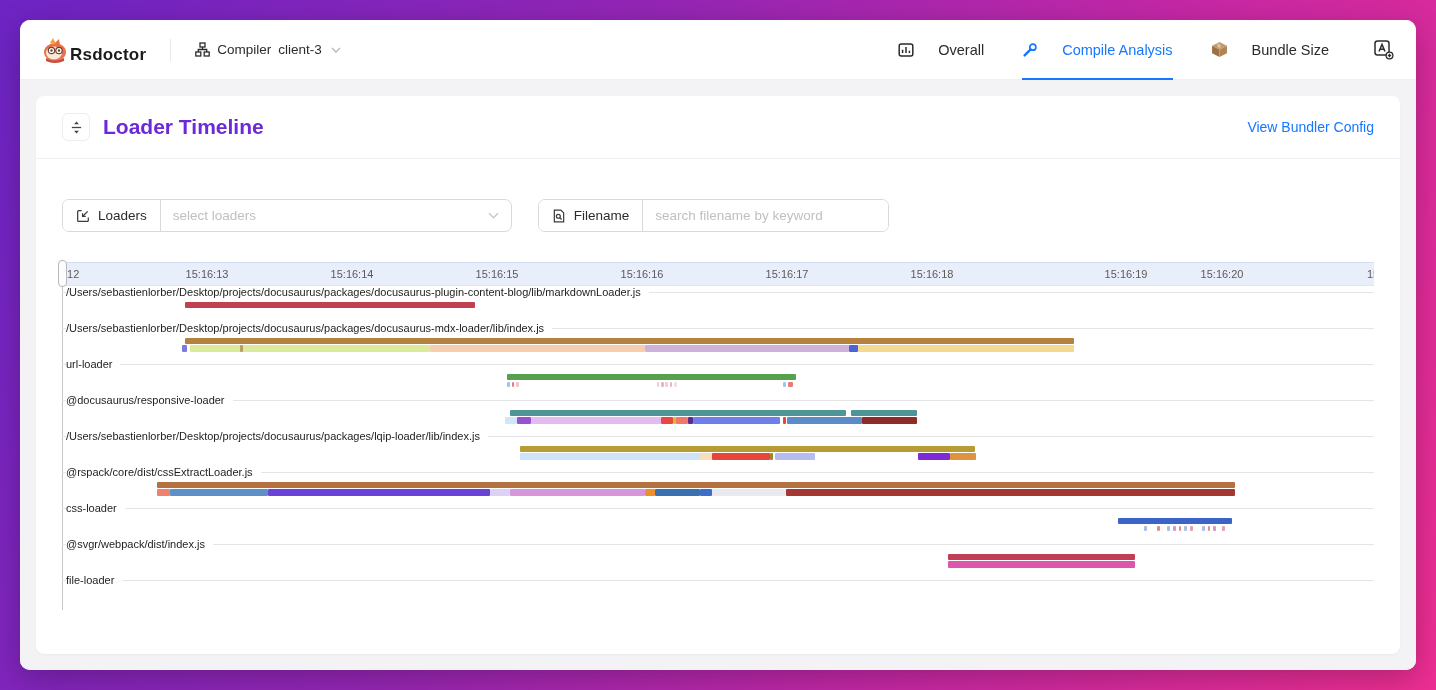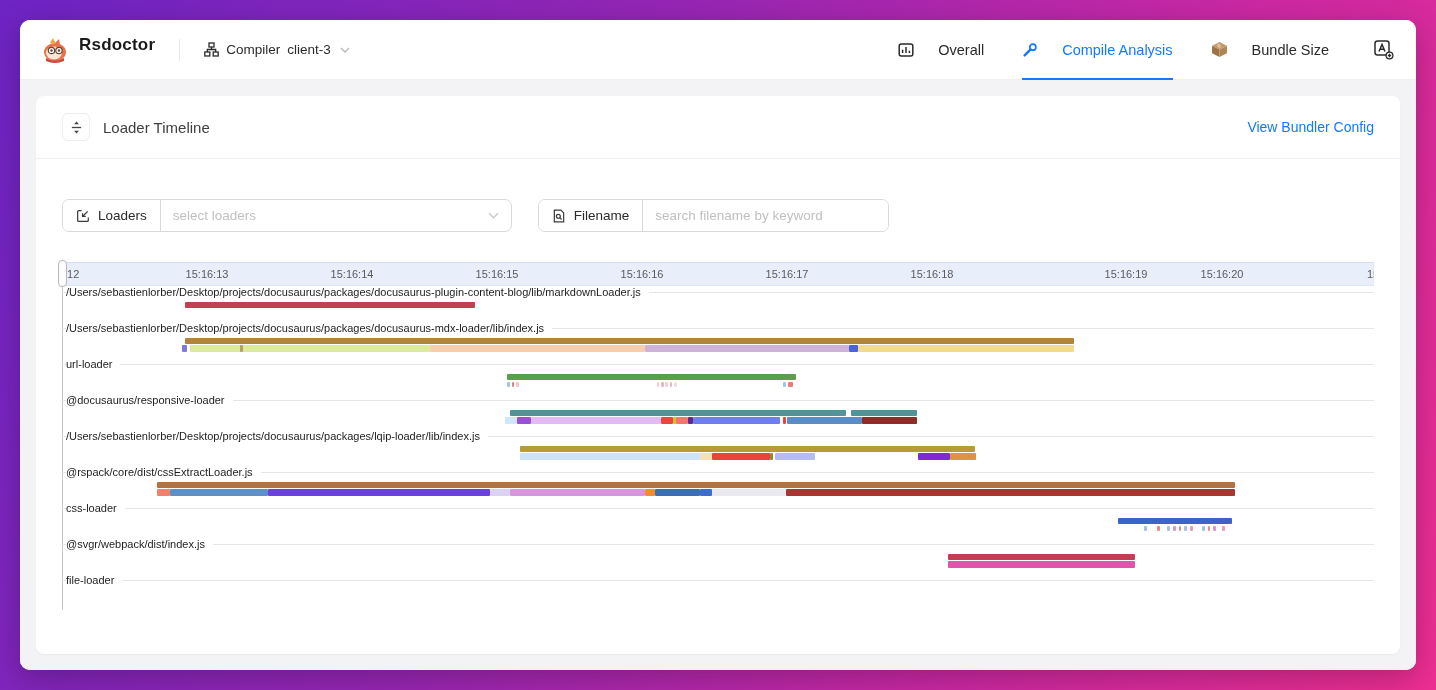--- a/index.html
+++ b/index.html
@@ -13,21 +13,21 @@
     position:absolute; inset:20px;
     background:#fff; border-radius:10px; overflow:hidden;
     box-shadow:0 8px 30px rgba(0,0,0,.25);
     display:flex; flex-direction:column;
   }
   
   .topbar {
     height:60px; background:#fff; display:flex; align-items:center;
     padding:0 22px 0 20px; flex-shrink:0; border-bottom:1px solid #f0f0f0;
   }
-  .brand { display:flex; align-items:flex-start; gap:9px; }
+  .brand { display:flex; align-items:flex-end; }
   .brand-name { font-size:17px; font-weight:bold; color:#1b1b1b; letter-spacing:.2px; }
   .divider-v { width:1px; height:22px; background:#e8e8e8; margin:0 24px; }
   .compiler { display:flex; align-items:center; gap:7px; font-size:13.5px; color:#2b2b2b; cursor:pointer; }
   .compiler .chev { color:#b9b9b9; margin-left:2px; }
   .spacer { flex:1; }
   .nav { display:flex; align-items:center; height:60px; gap:38px; }
   .nav-item {
     display:flex; align-items:center; gap:24px; height:60px; font-size:14.5px;
     color:#2b2b2b; cursor:pointer; border-bottom:2px solid transparent; padding-top:2px;
   }
@@ -37,21 +37,21 @@
   .page { flex:1; background:#f3f3f6; padding:16px; }
   .card {
     background:#fff; border-radius:8px; height:100%;
     box-shadow:0 1px 2px rgba(0,0,0,.04); overflow:hidden;
   }
   .card-head { height:62px; display:flex; align-items:center; padding:0 26px; }
   .collapse-btn {
     width:28px; height:28px; border:1px solid #ededed; border-radius:6px; background:#fff;
     display:flex; align-items:center; justify-content:center; color:#444; cursor:pointer; margin-right:13px;
   }
-  .card-title { font-size:15px; font-weight:normal; color:#404040; }
+  .card-title { font-size:21px; font-weight:bold; color:#6d28d9; }
   .head-spacer { flex:1; }
   .config-link { font-size:14px; color:#1677ff; cursor:pointer; }
   .card-divider { height:1px; background:#f0f0f0; }
   
   .filters { display:flex; gap:26px; padding:40px 26px 0 26px; }
   .fgroup { display:flex; height:33px; border:1px solid #d9d9d9; border-radius:7px; background:#fff; overflow:hidden; }
   .faddon {
     display:flex; align-items:center; gap:8px; padding:0 13px; border-right:1px solid #d9d9d9;
     font-size:13.5px; color:#2b2b2b; background:#fff; white-space:nowrap;
   }

